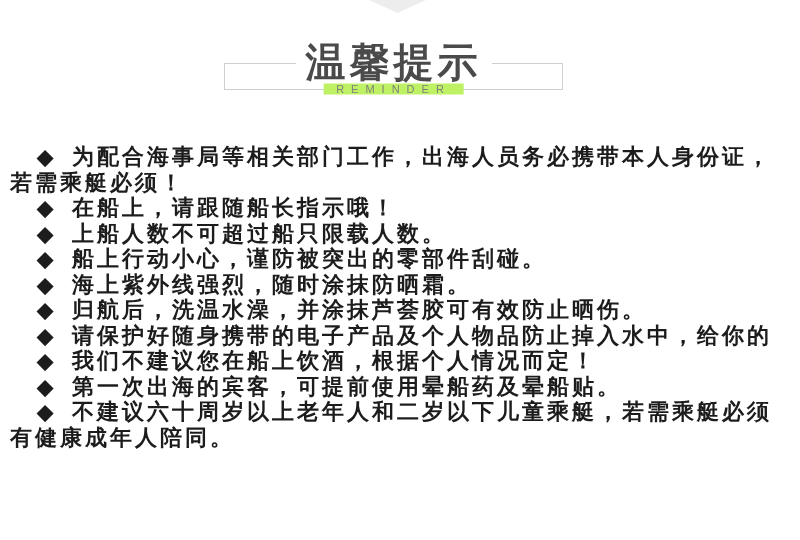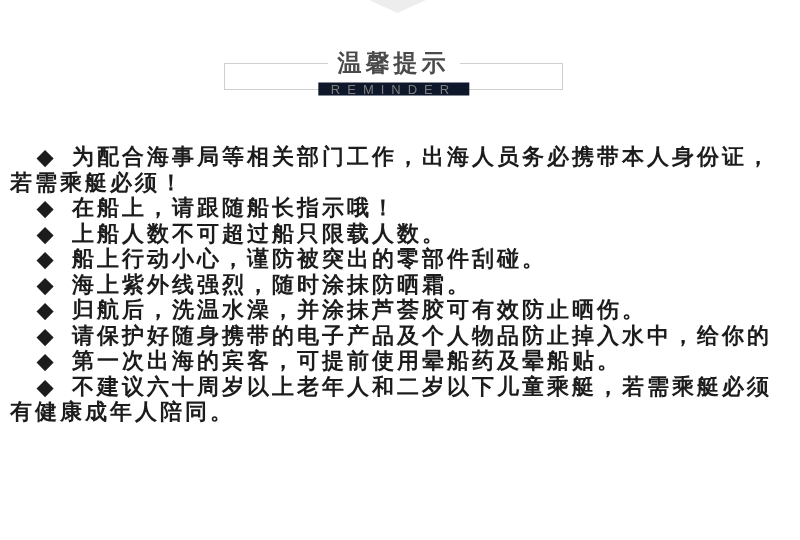--- a/index.html
+++ b/index.html
@@ -33,35 +33,35 @@
     border: 1px solid var(--border-color, #cfcfcf);
     box-sizing: border-box;
   }
   .header-title {
     position: absolute;
     top: 0;
     left: 50%;
     transform: translate(-50%, -55%);
     background: #ffffff;
     padding: 0 10px;
-    font-size: 24px;
+    font-size: 40px;
     font-weight: bold;
     letter-spacing: 4px;
     color: var(--title-color, #4a4a4a);
     white-space: nowrap;
     line-height: 1.05;
   }
   .header-subtitle {
     position: absolute;
     bottom: 0;
     left: 50%;
     transform: translate(-50%, 50%);
-    background: #0f172a;
+    background: #bef264;
     padding: 0 13px;
-    font-size: 13px;
+    font-size: 11px;
     letter-spacing: 7px;
     color: var(--subtitle-color, #7f7f7f);
     white-space: nowrap;
     line-height: 1;
   }
 
   
   .notice {
     position: absolute;
     left: 10px;
@@ -98,15 +98,16 @@
 </div>
 
 <div class="notice">
     <p class="item"><span class="bullet">◆</span><span>为配合海事局等相关部门工作，出海人员务必携带本人身份证，</span><br><span>若需乘艇必须！</span></p>
     <p class="item"><span class="bullet">◆</span><span>在船上，请跟随船长指示哦！</span></p>
     <p class="item"><span class="bullet">◆</span><span>上船人数不可超过船只限载人数。</span></p>
     <p class="item"><span class="bullet">◆</span><span>船上行动小心，谨防被突出的零部件刮碰。</span></p>
     <p class="item"><span class="bullet">◆</span><span>海上紫外线强烈，随时涂抹防晒霜。</span></p>
     <p class="item"><span class="bullet">◆</span><span>归航后，洗温水澡，并涂抹芦荟胶可有效防止晒伤。</span></p>
     <p class="item"><span class="bullet">◆</span><span>请保护好随身携带的电子产品及个人物品防止掉入水中，给你的</span><br></p>
+    <p class="item"><span class="bullet">◆</span><span>我们不建议您在船上饮酒，根据个人情况而定！</span></p>
     <p class="item"><span class="bullet">◆</span><span>第一次出海的宾客，可提前使用晕船药及晕船贴。</span></p>
     <p class="item"><span class="bullet">◆</span><span>不建议六十周岁以上老年人和二岁以下儿童乘艇，若需乘艇必须</span><br><span>有健康成年人陪同。</span></p>
   </div>
 
 </body></html>

